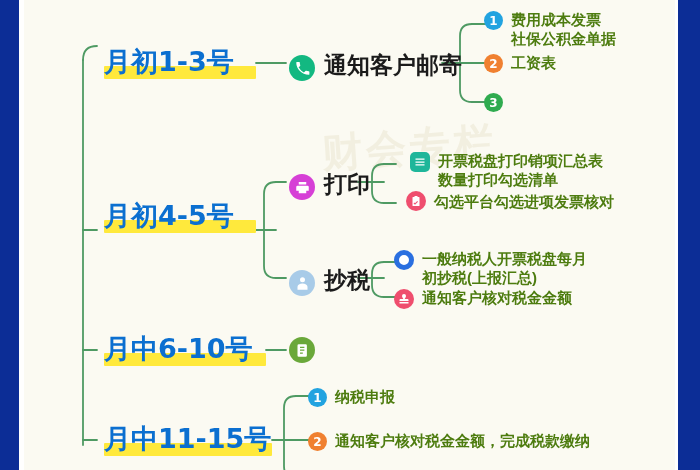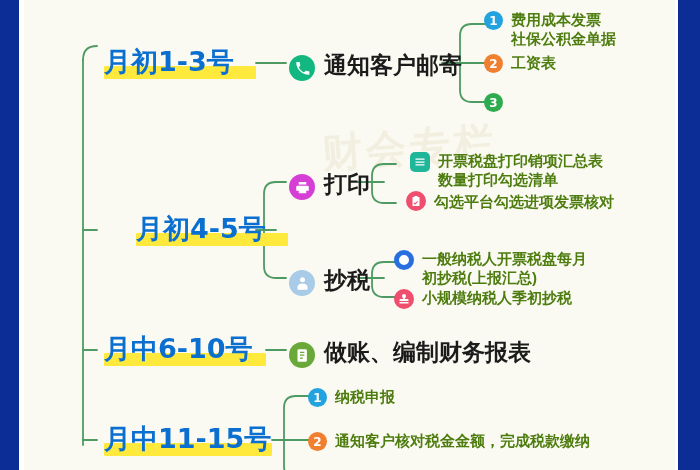--- a/index.html
+++ b/index.html
@@ -164,21 +164,21 @@
         <span>工资表</span>
       </div>
     </div>
 
     <div class="leaf" style="left:460px;top:92px;">
       <div class="badge" style="background:#2fab4f;">3</div>
       <div class="ltxt">
       </div>
     </div>
 
-    <div class="stage" style="left:80px;top:211px;margin-left:32px;">
+    <div class="stage" style="left:80px;top:198px;">
       <div class="hl" style="width:152px;"></div>
       <div class="txt">月初4-5号</div>
     </div>
 
     <div class="node" style="left:265px;top:169px;">
       <div class="bigico" style="background:#d63fd6;">
         <svg width="15" height="15" viewBox="0 0 24 24">
             <path fill="#fff" d="M6 3h12v4H6V3zm-2 6h16a2 2 0 0 1 2 2v6h-4v4H6v-4H2v-6a2 2 0 0 1 2-2zm4 8h8v4H8v-4z"></path>
           </svg>
       </div>
@@ -229,36 +229,35 @@
       </div>
     </div>
 
     <div class="leaf" style="left:370px;top:288px;">
       <div class="ico" style="background:#ef4e6e;">
         <svg width="12" height="12" viewBox="0 0 24 24">
             <path fill="#fff" d="M12 2a4 4 0 0 0-4 4c0 1.6 1 3 2 4.3.4.6.5 1.2.4 1.7H5a2 2 0 0 0-2 2v2h18v-2a2 2 0 0 0-2-2h-5.4c-.1-.5 0-1.1.4-1.7 1-1.3 2-2.7 2-4.3a4 4 0 0 0-4-4zM3 18h18v3H3v-3z"></path>
           </svg>
       </div>
       <div class="ltxt">
-        <span>小规模纳税人季初抄税</span>
+        <span>通知客户核对税金金额</span>
       </div>
     </div>
 
     <div class="stage" style="left:80px;top:331px;">
       <div class="hl" style="width:162px;"></div>
       <div class="txt">月中6-10号</div>
     </div>
 
     <div class="node" style="left:265px;top:337px;">
       <div class="bigico" style="background:#6aa83a;">
         <svg width="15" height="15" viewBox="0 0 24 24">
             <path fill="#fff" d="M6 2h11a2 2 0 0 1 2 2v16a2 2 0 0 1-2 2H6a2 2 0 0 1-2-2V4a2 2 0 0 1 2-2zm2 4v2h7V6H8zm0 4.5v2h7v-2H8zM8 15v2h4.5v-2H8z"></path>
           </svg>
       </div>
-      <div class="ntxt">做账、编制财务报表</div>
     </div>
 
     <div class="stage" style="left:80px;top:421px;">
       <div class="hl" style="width:168px;"></div>
       <div class="txt">月中11-15号</div>
     </div>
 
     <div class="leaf" style="left:284px;top:387px;">
       <div class="badge" style="background:#22a3e0;">1</div>
       <div class="ltxt">

